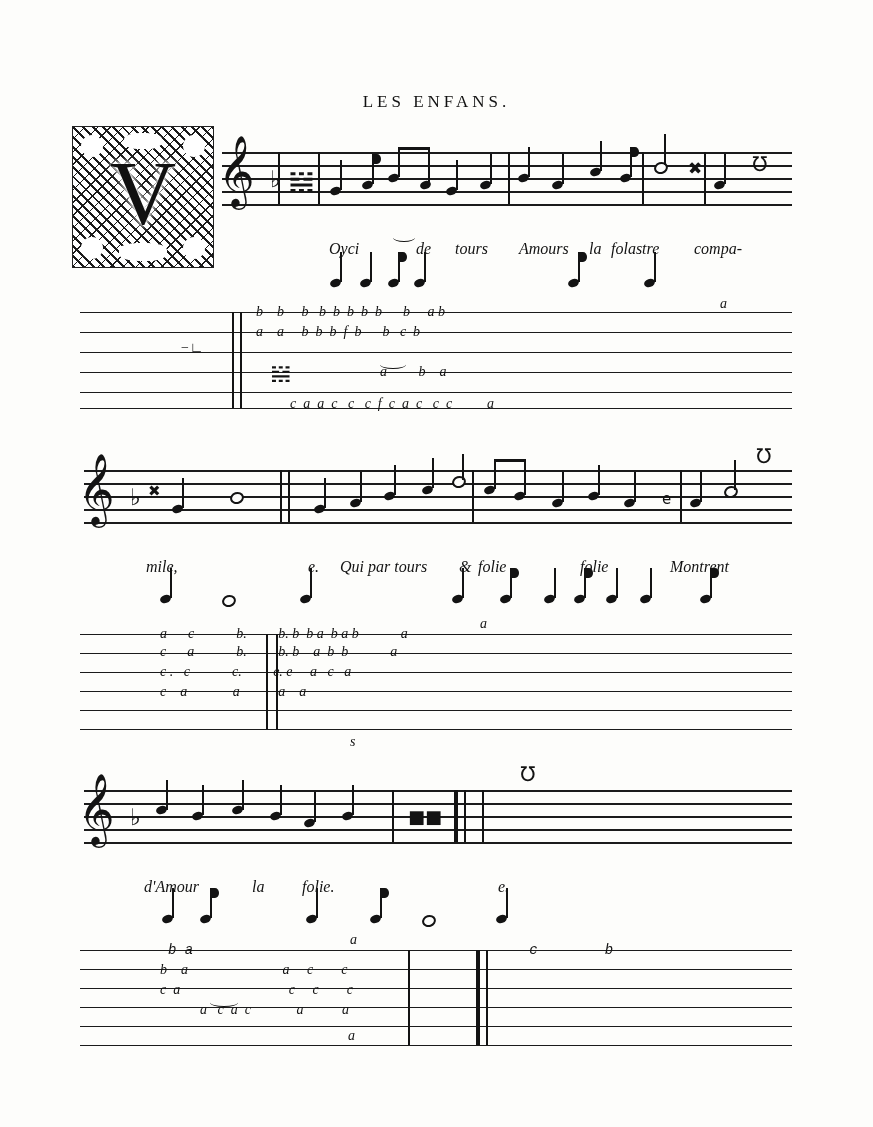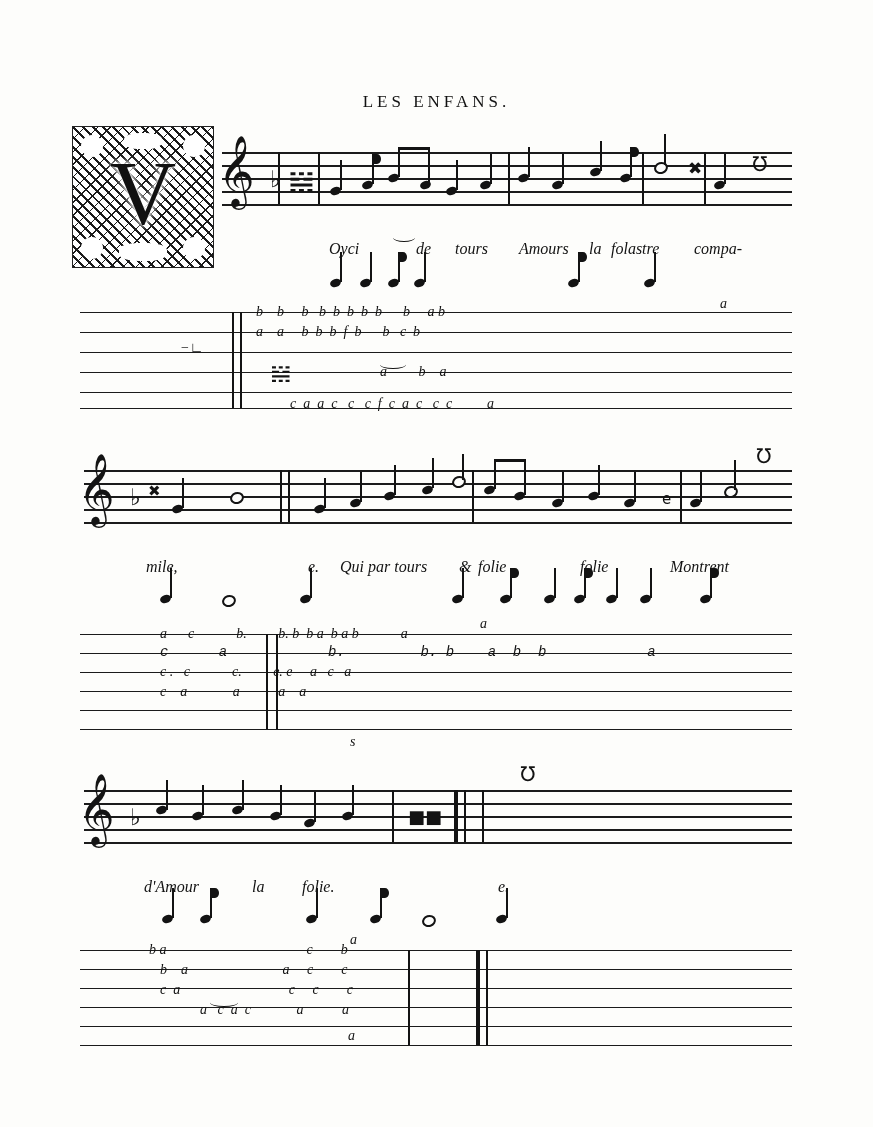--- a/index.html
+++ b/index.html
@@ -315,21 +315,21 @@
       <div class="ln" style="top:38px;"></div>
       <div class="ln" style="top:57px;"></div>
       <div class="ln" style="top:76px;"></div>
       <div class="ln" style="top:95px;"></div>
 
       <div class="bar" style="left:186px;top:0;height:95px;"></div>
       <div class="bar" style="left:196px;top:0;height:95px;"></div>
 
       <div class="tl" style="left:400px;top:-18px;">a</div>
       <div class="tl" style="left:80px;top:-8px;">a&nbsp;&nbsp;&nbsp;&nbsp;&nbsp;&nbsp;c&nbsp;&nbsp;&nbsp;&nbsp;&nbsp;&nbsp;&nbsp;&nbsp;&nbsp;&nbsp;&nbsp;&nbsp;b.&nbsp;&nbsp;&nbsp;&nbsp;&nbsp;&nbsp;&nbsp;&nbsp;&nbsp;b. b&nbsp; b a&nbsp;&nbsp;b&nbsp;a&nbsp;b&nbsp;&nbsp;&nbsp;&nbsp;&nbsp;&nbsp;&nbsp;&nbsp;&nbsp;&nbsp;&nbsp;&nbsp;a</div>
-      <div class="tl" style="left:80px;top:10px;font-family:Liberation Mono, monospace;">c&nbsp;&nbsp;&nbsp;&nbsp;&nbsp;&nbsp;a&nbsp;&nbsp;&nbsp;&nbsp;&nbsp;&nbsp;&nbsp;&nbsp;&nbsp;&nbsp;&nbsp;&nbsp;b.&nbsp;&nbsp;&nbsp;&nbsp;&nbsp;&nbsp;&nbsp;&nbsp;&nbsp;b. b&nbsp;&nbsp;&nbsp;&nbsp;a&nbsp;&nbsp;b&nbsp;&nbsp;b&nbsp;&nbsp;&nbsp;&nbsp;&nbsp;&nbsp;&nbsp;&nbsp;&nbsp;&nbsp;&nbsp;&nbsp;a</div>
+      <div class="tl" style="left:80px;top:10px;">c&nbsp;&nbsp;&nbsp;&nbsp;&nbsp;&nbsp;a&nbsp;&nbsp;&nbsp;&nbsp;&nbsp;&nbsp;&nbsp;&nbsp;&nbsp;&nbsp;&nbsp;&nbsp;b.&nbsp;&nbsp;&nbsp;&nbsp;&nbsp;&nbsp;&nbsp;&nbsp;&nbsp;b. b&nbsp;&nbsp;&nbsp;&nbsp;a&nbsp;&nbsp;b&nbsp;&nbsp;b&nbsp;&nbsp;&nbsp;&nbsp;&nbsp;&nbsp;&nbsp;&nbsp;&nbsp;&nbsp;&nbsp;&nbsp;a</div>
       <div class="tl" style="left:80px;top:30px;">c .&nbsp;&nbsp;&nbsp;c&nbsp;&nbsp;&nbsp;&nbsp;&nbsp;&nbsp;&nbsp;&nbsp;&nbsp;&nbsp;&nbsp;&nbsp;c.&nbsp;&nbsp;&nbsp;&nbsp;&nbsp;&nbsp;&nbsp;&nbsp;&nbsp;e.&nbsp;e&nbsp;&nbsp;&nbsp;&nbsp;&nbsp;a&nbsp;&nbsp;&nbsp;c&nbsp;&nbsp;&nbsp;a</div>
       <div class="tl" style="left:80px;top:50px;">c&nbsp;&nbsp;&nbsp;&nbsp;a&nbsp;&nbsp;&nbsp;&nbsp;&nbsp;&nbsp;&nbsp;&nbsp;&nbsp;&nbsp;&nbsp;&nbsp;&nbsp;a&nbsp;&nbsp;&nbsp;&nbsp;&nbsp;&nbsp;&nbsp;&nbsp;&nbsp;&nbsp;&nbsp;a&nbsp;&nbsp;&nbsp;&nbsp;a</div>
       <div class="tl" style="left:270px;top:100px;">s</div>
     </div>
   </div>
 
   <div class="sys" style="left:0;top:0;width:873px;height:300px;">
 
     <div class="staff" style="position:absolute;left:84px;top:790px;width:708px;height:56px;">
       <div class="ln" style="top:0px;"></div>
@@ -386,21 +386,21 @@
       <div class="ln" style="top:38px;"></div>
       <div class="ln" style="top:57px;"></div>
       <div class="ln" style="top:76px;"></div>
       <div class="ln" style="top:95px;"></div>
 
       <div class="bar" style="left:328px;top:0;height:95px;"></div>
       <div class="barthick" style="left:396px;top:0;height:95px;"></div>
       <div class="bar" style="left:406px;top:0;height:95px;"></div>
 
       <div class="tl" style="left:270px;top:-18px;">a</div>
-      <div class="tl" style="left:69px;top:-8px;">b&nbsp;a&nbsp;&nbsp;&nbsp;&nbsp;&nbsp;&nbsp;&nbsp;&nbsp;&nbsp;&nbsp;&nbsp;&nbsp;&nbsp;&nbsp;&nbsp;&nbsp;&nbsp;&nbsp;&nbsp;&nbsp;&nbsp;&nbsp;&nbsp;&nbsp;&nbsp;&nbsp;&nbsp;&nbsp;&nbsp;&nbsp;&nbsp;&nbsp;&nbsp;&nbsp;&nbsp;&nbsp;&nbsp;&nbsp;&nbsp;&nbsp;c&nbsp;&nbsp;&nbsp;&nbsp;&nbsp;&nbsp;&nbsp;&nbsp;b</div>
+      <div class="tl" style="left:88px;top:-8px;font-family:Liberation Mono, monospace;">b&nbsp;a&nbsp;&nbsp;&nbsp;&nbsp;&nbsp;&nbsp;&nbsp;&nbsp;&nbsp;&nbsp;&nbsp;&nbsp;&nbsp;&nbsp;&nbsp;&nbsp;&nbsp;&nbsp;&nbsp;&nbsp;&nbsp;&nbsp;&nbsp;&nbsp;&nbsp;&nbsp;&nbsp;&nbsp;&nbsp;&nbsp;&nbsp;&nbsp;&nbsp;&nbsp;&nbsp;&nbsp;&nbsp;&nbsp;&nbsp;&nbsp;c&nbsp;&nbsp;&nbsp;&nbsp;&nbsp;&nbsp;&nbsp;&nbsp;b</div>
       <div class="tl" style="left:80px;top:12px;">b&nbsp;&nbsp;&nbsp;&nbsp;a&nbsp;&nbsp;&nbsp;&nbsp;&nbsp;&nbsp;&nbsp;&nbsp;&nbsp;&nbsp;&nbsp;&nbsp;&nbsp;&nbsp;&nbsp;&nbsp;&nbsp;&nbsp;&nbsp;&nbsp;&nbsp;&nbsp;&nbsp;&nbsp;&nbsp;&nbsp;&nbsp;a&nbsp;&nbsp;&nbsp;&nbsp;&nbsp;c&nbsp;&nbsp;&nbsp;&nbsp;&nbsp;&nbsp;&nbsp;&nbsp;c</div>
       <div class="tl" style="left:80px;top:32px;">c&nbsp;&nbsp;a&nbsp;&nbsp;&nbsp;&nbsp;&nbsp;&nbsp;&nbsp;&nbsp;&nbsp;&nbsp;&nbsp;&nbsp;&nbsp;&nbsp;&nbsp;&nbsp;&nbsp;&nbsp;&nbsp;&nbsp;&nbsp;&nbsp;&nbsp;&nbsp;&nbsp;&nbsp;&nbsp;&nbsp;&nbsp;&nbsp;&nbsp;c&nbsp;&nbsp;&nbsp;&nbsp;&nbsp;c&nbsp;&nbsp;&nbsp;&nbsp;&nbsp;&nbsp;&nbsp;&nbsp;c</div>
       <div class="tl" style="left:120px;top:52px;">a&nbsp;&nbsp;&nbsp;c&nbsp;&nbsp;a&nbsp;&nbsp;c&nbsp;&nbsp;&nbsp;&nbsp;&nbsp;&nbsp;&nbsp;&nbsp;&nbsp;&nbsp;&nbsp;&nbsp;&nbsp;a&nbsp;&nbsp;&nbsp;&nbsp;&nbsp;&nbsp;&nbsp;&nbsp;&nbsp;&nbsp;&nbsp;a</div>
       <div class="slur" style="left:130px;top:48px;width:28px;"></div>
       <div class="tl" style="left:268px;top:78px;">a</div>
     </div>
   </div>
 
 </div>
 

